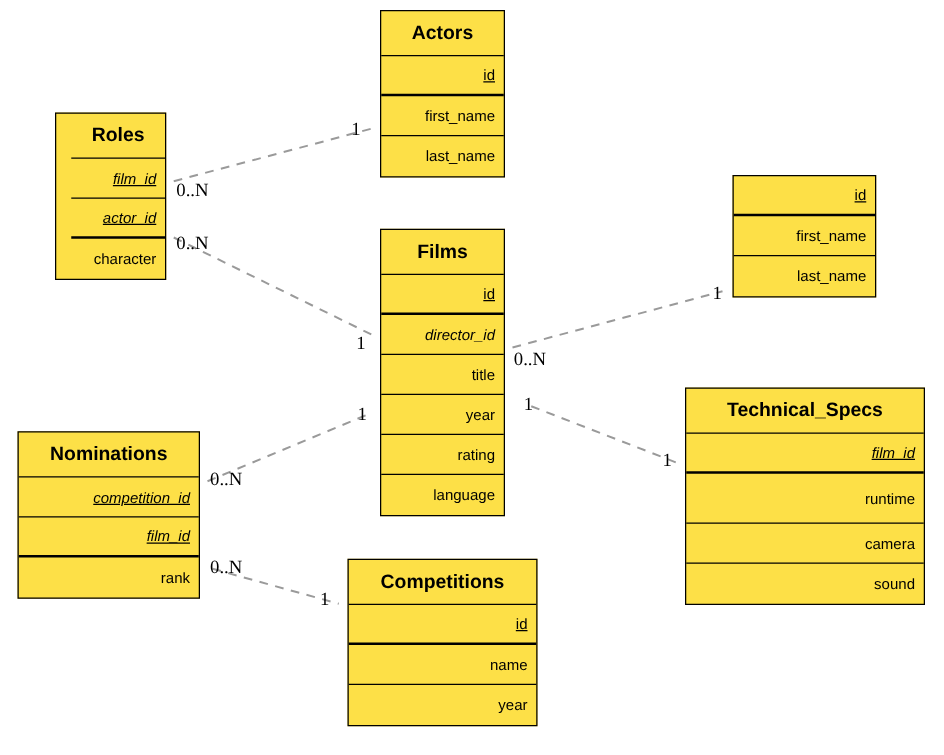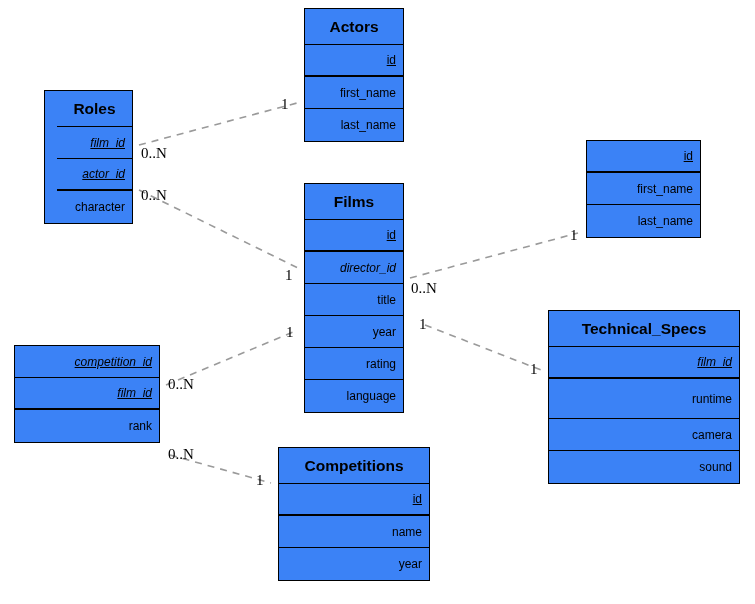--- a/index.html
+++ b/index.html
@@ -10,21 +10,21 @@
     position:relative;
     overflow:hidden;
     -webkit-font-smoothing:antialiased;
   }
   #canvas{position:absolute;left:0;top:0;width:755px;height:604px;}
   #edges{position:absolute;left:0;top:0;width:755px;height:604px;pointer-events:none;}
 
   .entity{
     position:absolute;
     border:1px solid #000000;
-    background:#3b82f6;
+    background:#fde047;
     box-sizing:border-box;
   }
   .ent-title{
     font-weight:bold;
     font-size:15.5px;
     text-align:center;
     color:#000000;
     box-sizing:border-box;
     border-bottom:1px solid #000000;
     padding:0 6px;
@@ -146,20 +146,21 @@
         <span class="txt">runtime</span>
       </div>
       <div class="attr" style="height: 32px;">
         <span class="txt">camera</span>
       </div>
       <div class="attr" style="height: 32px;">
         <span class="txt">sound</span>
       </div>
     </div>
     <div class="entity" style="left: 14px; top: 345px; width: 146px;">
+      <div class="ent-title" style="height: 36px;">Nominations</div>
       <div class="attr pkfk" style="height: 32px;">
         <span class="txt">competition_id</span>
       </div>
       <div class="attr pkfk pk-sep" style="height: 32px;">
         <span class="txt">film_id</span>
       </div>
       <div class="attr" style="height: 32px;">
         <span class="txt">rank</span>
       </div>
     </div>

